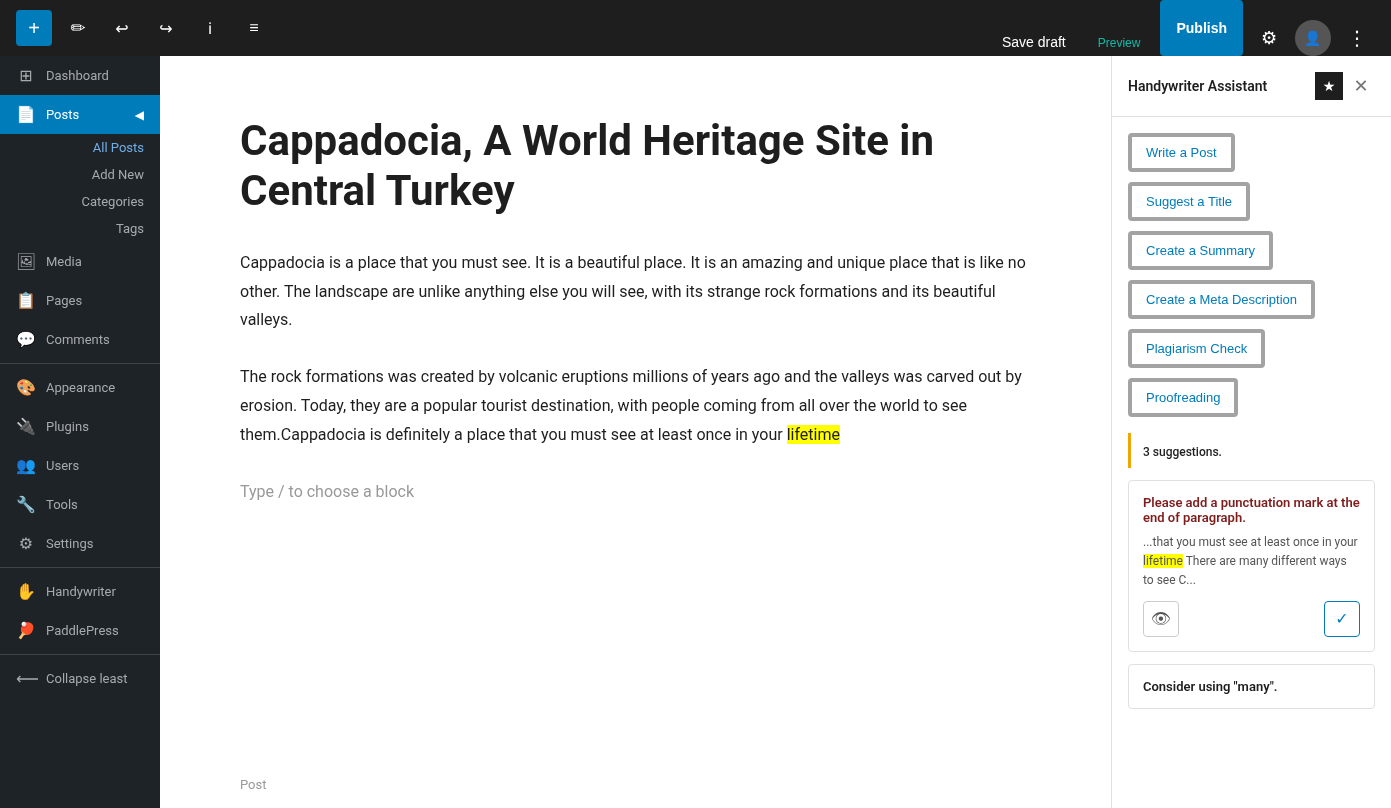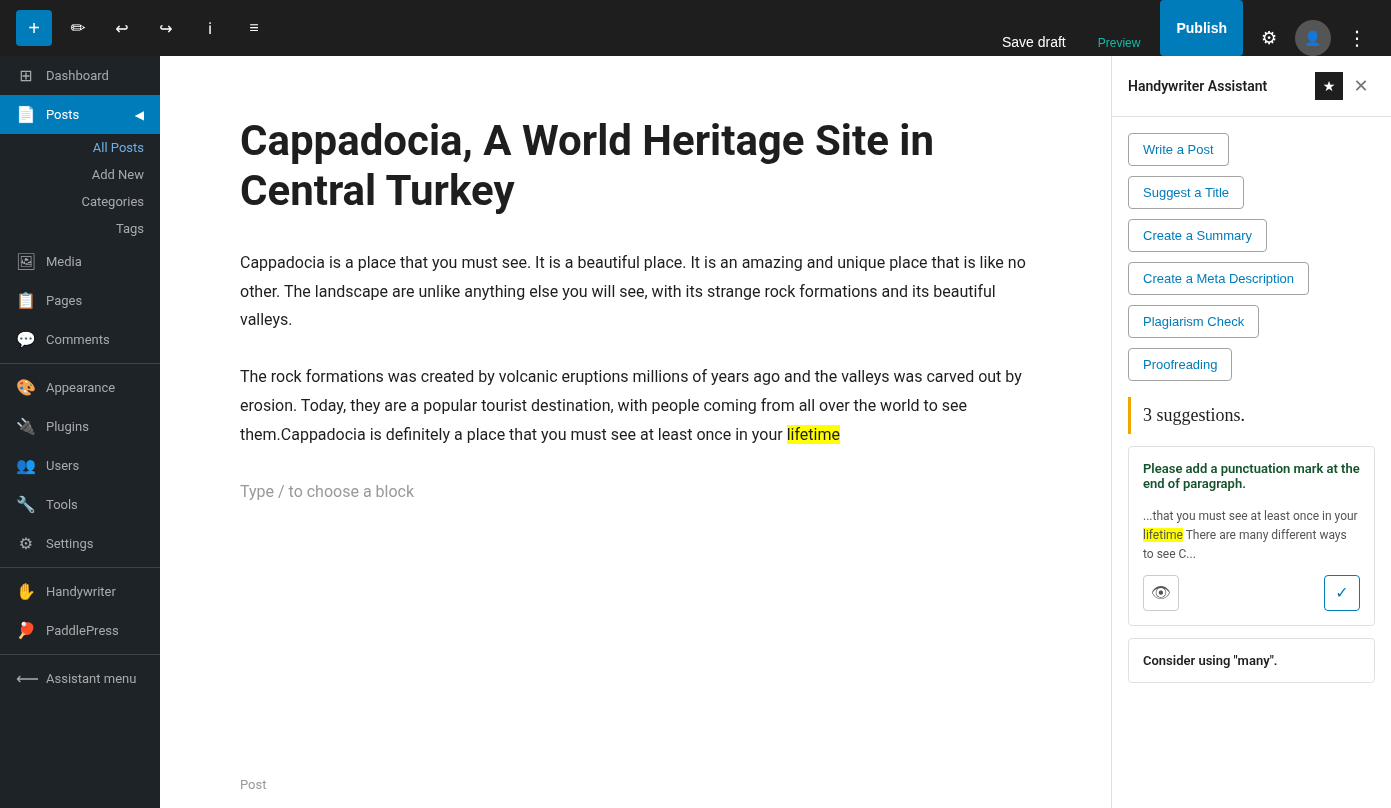--- a/index.html
+++ b/index.html
@@ -213,21 +213,21 @@
       height: 28px;
       display: flex; align-items: center; justify-content: center;
     }
     .panel-buttons {
       padding: 16px;
       display: flex;
       flex-direction: column;
       gap: 10px;
     }
     .panel-action-btn {
-      border: 1px solid #a3a3a3;
+      border: 4px solid #a3a3a3;
       background: #fff;
       color: #007cba;
       padding: 8px 14px;
       border-radius: 4px;
       cursor: pointer;
       font-size: 13px;
       text-align: left;
       display: inline-block;
       width: fit-content;
     }
@@ -236,36 +236,35 @@
     .proofreading-section {
       padding: 0 16px 16px;
     }
     .suggestions-bar {
       border-left: 3px solid #f0a500;
       padding: 8px 12px;
       background: #fff;
       margin-bottom: 12px;
     }
     .suggestions-text {
-      font-size: 18px;
+      font-size: 12px;
       color: #1e1e1e;
       font-weight: 500;
-      font-family: Liberation Serif, serif;
     }
     .suggestion-card {
       border: 1px solid #e0e0e0;
       border-radius: 4px;
       padding: 14px;
       margin-bottom: 12px;
     }
     .suggestion-title {
       font-size: 13px;
       font-weight: 600;
-      color: #14532d;
-      margin-bottom: 16px;
+      color: #7f1d1d;
+      margin-bottom: 8px;
     }
     .suggestion-excerpt {
       font-size: 12px;
       color: #555;
       line-height: 1.6;
     }
     .suggestion-excerpt highlight {
       background: #ffff00;
     }
     .suggestion-actions {
@@ -384,21 +383,21 @@
       <span class="icon">✋</span>
       <span>Handywriter</span>
     </div>
     <div class="sidebar-item">
       <span class="icon">🏓</span>
       <span>PaddlePress</span>
     </div>
     <div class="sidebar-separator"></div>
     <div class="sidebar-item">
       <span class="icon">⟵</span>
-      <span>Assistant menu</span>
+      <span>Collapse least</span>
     </div>
   </div>
 
   <div class="editor-area">
     <div class="post-title">Cappadocia, A World Heritage Site in Central Turkey</div>
     <div class="post-body">
       <p>Cappadocia is a place that you must see. It is a beautiful place. It is an amazing and unique place that is like no other. The landscape are unlike anything else you will see, with its strange rock formations and its beautiful valleys.</p>
       <p>The rock formations was created by volcanic eruptions millions of years ago and the valleys was carved out by erosion. Today, they are a popular tourist destination, with people coming from all over the world to see them.Cappadocia is definitely a place that you must see at least once in your <highlight>lifetime</highlight></p>
       <p class="placeholder">Type / to choose a block</p>
     </div>

